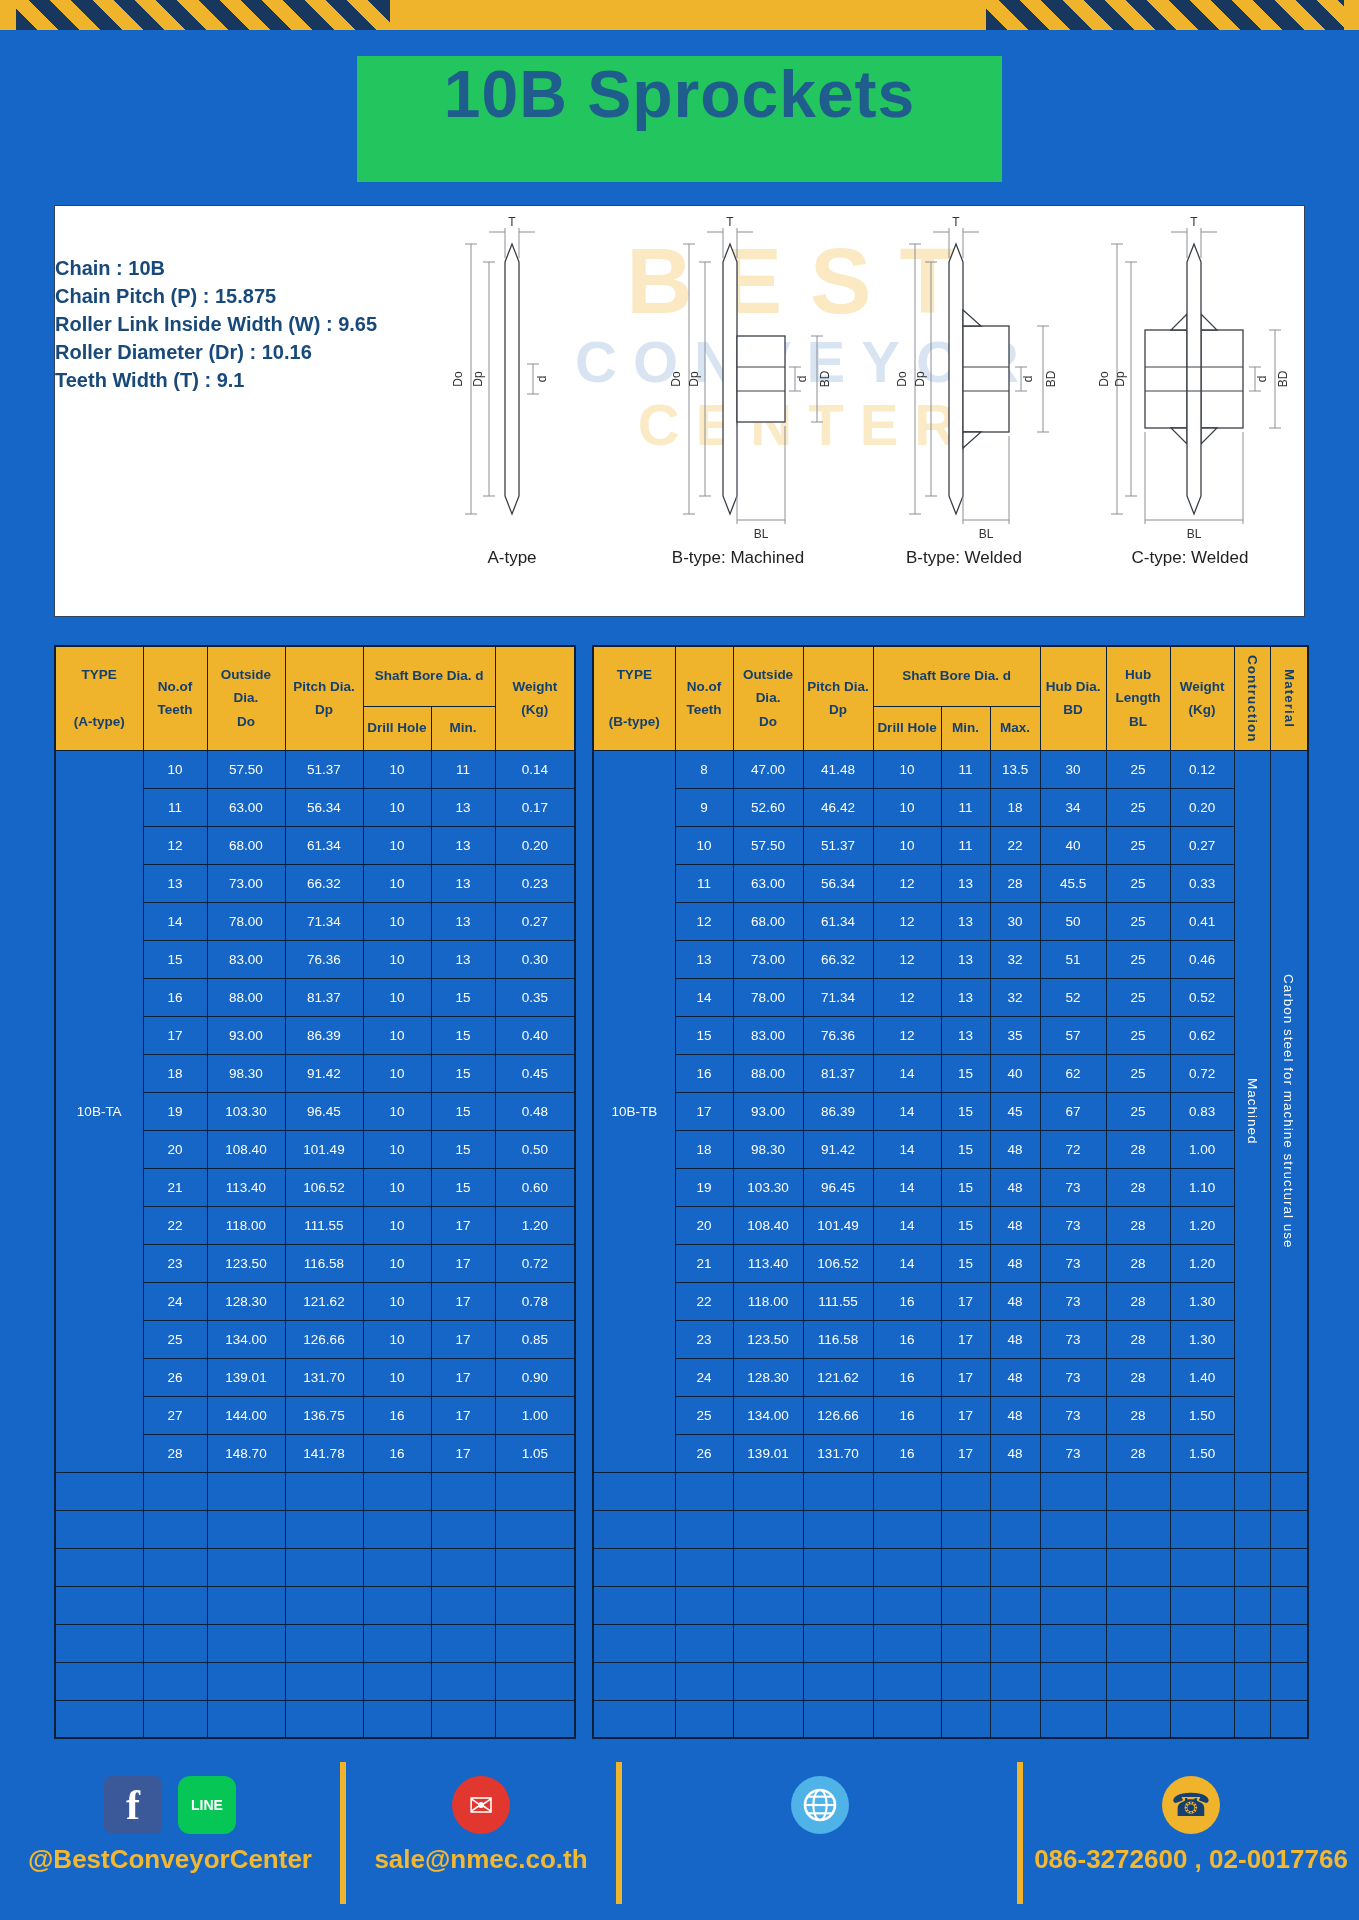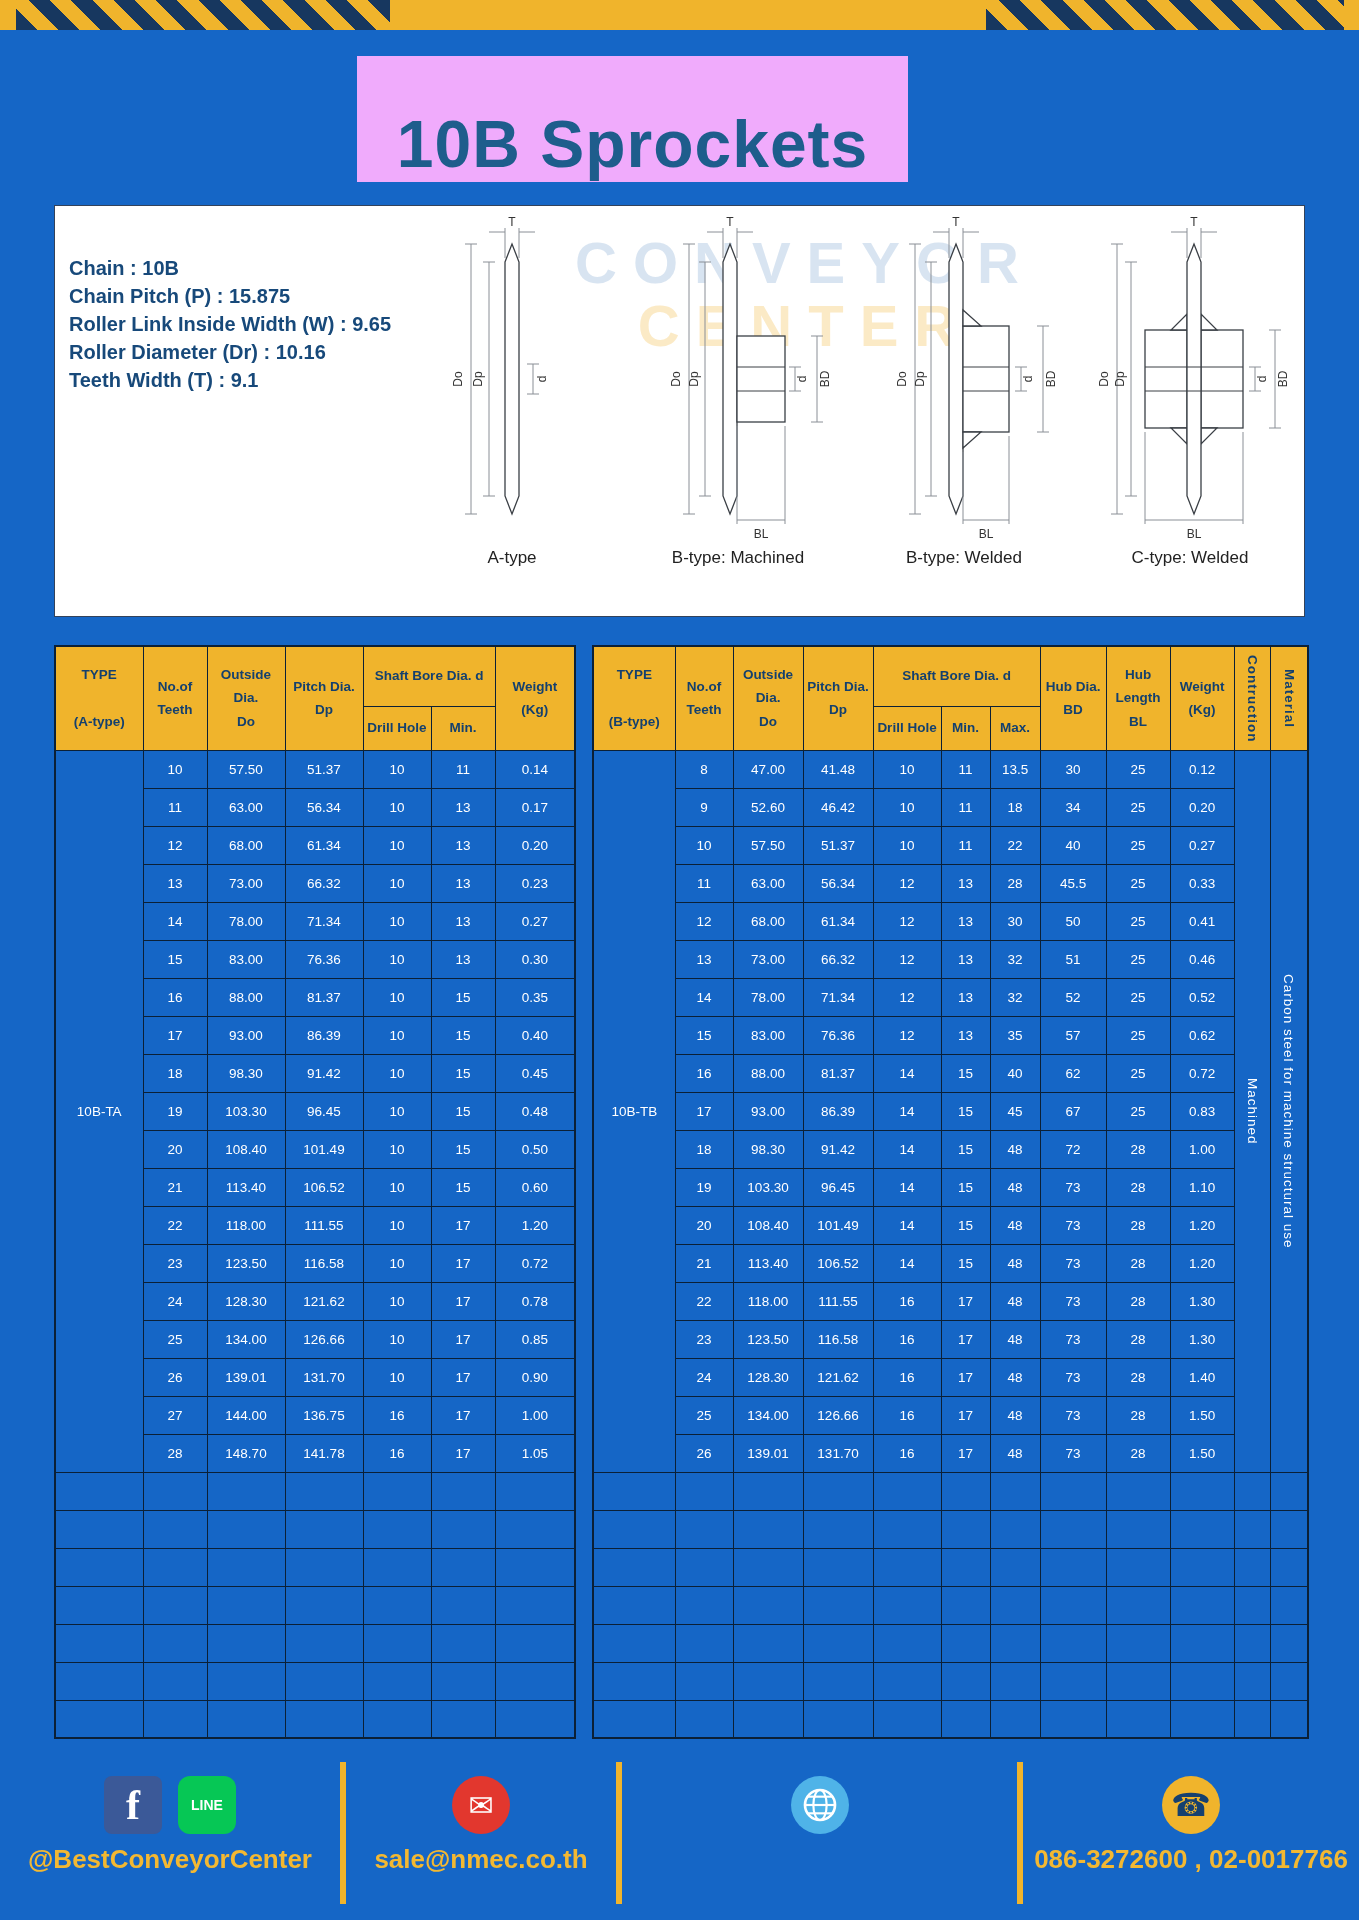--- a/index.html
+++ b/index.html
@@ -12,28 +12,28 @@
   }
 
   
   .hazard-top { position:absolute; top:0; left:0; width:1359px; height:30px; background:#f0b42c; }
   .stripe { position:absolute; top:0; bottom:0;
     background:repeating-linear-gradient(45deg,#17375f 0 15px,#f0b42c 15px 30px); }
   .stripe-l { left:16px;  width:374px; }
   .stripe-r { left:986px; width:358px; }
 
   
-  .title-banner { position:absolute; top:56px; left:357px; width:551px; height:126px;
-    background:#f0abfc; display:flex; align-items:flex-end; justify-content:center; }
+  .title-banner { position:absolute; top:56px; left:357px; width:645px; height:126px;
+    background:#22c55e; display:flex; align-items:flex-start; justify-content:center; }
   .title-banner h1 { font-size:66px; font-weight:bold; color:#1e5d8c; letter-spacing:1px; }
 
   
   .spec-panel { position:absolute; top:205px; left:54px; width:1251px; height:412px;
     background:#ffffff; border:1px solid #33425a; }
-  .spec-lines { position:absolute; left:14px; top:48px; z-index:2; }
+  .spec-lines { position:absolute; left:0; top:48px; z-index:2; }
   .spec-line { font-size:20px; font-weight:bold; color:#17497a; line-height:28px; white-space:nowrap; }
 
   .watermark { position:absolute; left:370px; top:26px; width:760px; text-align:center;
     z-index:1; line-height:1.08; pointer-events:none; }
   .wm1 { display:block; font-size:92px; font-weight:bold; letter-spacing:28px; color:rgba(243,196,96,.38); }
   .wm2 { display:block; font-size:58px; font-weight:bold; letter-spacing:16px; color:rgba(168,196,225,.45); }
   .wm3 { display:block; font-size:58px; font-weight:bold; letter-spacing:16px; color:rgba(243,196,96,.36); }
 
   .drawings { position:absolute; left:348px; top:8px; width:896px; height:396px;
     display:flex; justify-content:space-between; z-index:2; }
@@ -85,20 +85,21 @@
   <div class="stripe stripe-l"></div>
   <div class="stripe stripe-r"></div>
 </div>
 
 <div class="title-banner">
   <h1>10B Sprockets</h1>
 </div>
 
 <div class="spec-panel">
   <div class="watermark">
+    <span class="wm1">BEST</span>
     <span class="wm2">CONVEYOR</span>
     <span class="wm3">CENTER</span>
   </div>
 
   <div class="spec-lines">
     <div class="spec-line">Chain  :  10B</div>
     <div class="spec-line">Chain Pitch (P)  :  15.875</div>
     <div class="spec-line">Roller Link Inside Width (W) : 9.65</div>
     <div class="spec-line">Roller Diameter (Dr)  :  10.16</div>
     <div class="spec-line">Teeth Width (T)  :  9.1</div>

